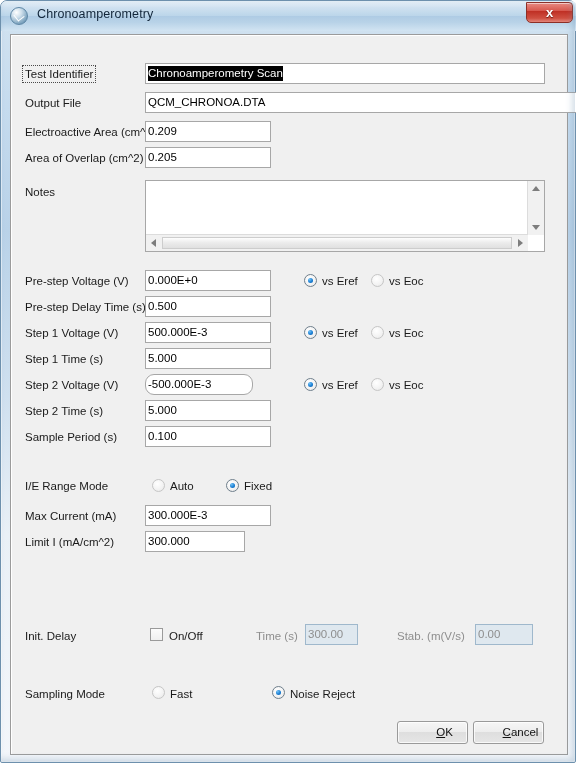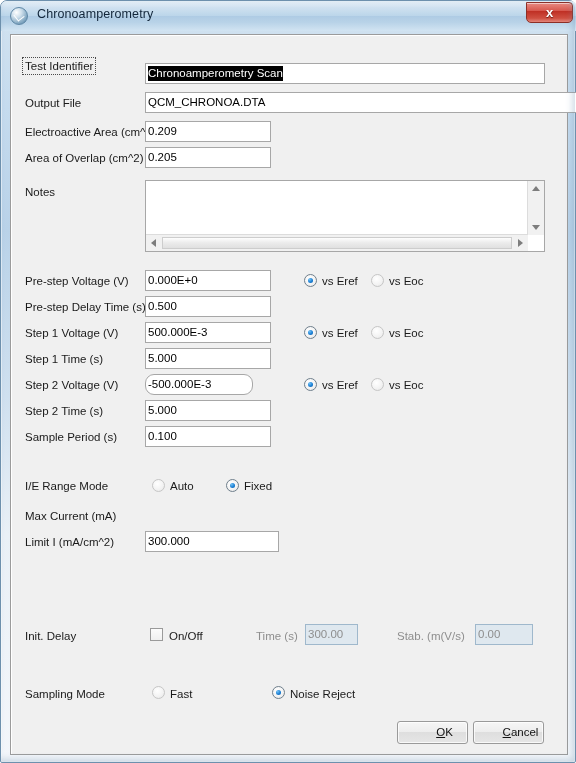--- a/index.html
+++ b/index.html
@@ -259,21 +259,21 @@
   <div class="titlebar">
     <div class="title-icon"></div>
     <div class="title-text">Chronoamperometry</div>
     <div class="close-btn">
       <div class="close-x">x</div>
     </div>
   </div>
 
   <div class="client">
 
-    <div class="lbl focusrect" style="left:14px; top:24px;">Test Identifier</div>
+    <div class="lbl focusrect" style="left:14px; top:32px;">Test Identifier</div>
     <div class="field" style="left:134px; top:28px; width:400px;"><span class="sel">Chronoamperometry Scan</span></div>
 
     <div class="lbl" style="left:14px; top:61px;">Output File</div>
     <div class="field" style="left:134px; top:57px; width:452px;">QCM_CHRONOA.DTA</div>
 
     <div class="lbl" style="left:14px; top:90px;">Electroactive Area (cm^2)</div>
     <div class="field" style="left:134px; top:86px; width:126px;">0.209</div>
 
     <div class="lbl" style="left:14px; top:116px;">Area of Overlap (cm^2)</div>
     <div class="field" style="left:134px; top:112px; width:126px;">0.205</div>
@@ -325,23 +325,24 @@
     <div class="lbl" style="left:14px; top:395px;">Sample Period (s)</div>
     <div class="field" style="left:134px; top:391px; width:126px;">0.100</div>
 
     <div class="lbl" style="left:14px; top:444px;">I/E Range Mode</div>
     <div class="radio off" style="left:141px; top:444px;"></div>
     <div class="rlbl" style="left:159px; top:444px;">Auto</div>
     <div class="radio on" style="left:215px; top:444px;"></div>
     <div class="rlbl" style="left:233px; top:444px;">Fixed</div>
 
     <div class="lbl" style="left:14px; top:474px;">Max Current (mA)</div>
+    <div class="field" style="left:134px; top:470px; width:126px;">300.000E-3</div>
 
     <div class="lbl" style="left:14px; top:500px;">Limit I (mA/cm^2)</div>
-    <div class="field" style="left:134px; top:496px; width:134px;">300.000</div>
+    <div class="field" style="left:134px; top:496px; width:100px;">300.000</div>
 
     <div class="lbl" style="left:14px; top:594px;">Init. Delay</div>
     <div class="cbox" style="left:139px; top:593px;"></div>
     <div class="rlbl" style="left:158px; top:594px;">On/Off</div>
     <div class="lbl disabled" style="left:245px; top:594px;">Time (s)</div>
     <div class="field disabled" style="left:294px; top:589px; width:53px;">300.00</div>
     <div class="lbl disabled" style="left:386px; top:594px;">Stab. (m(V/s)</div>
     <div class="field disabled" style="left:464px; top:589px; width:58px;">0.00</div>
 
     <div class="lbl" style="left:14px; top:652px;">Sampling Mode</div>

